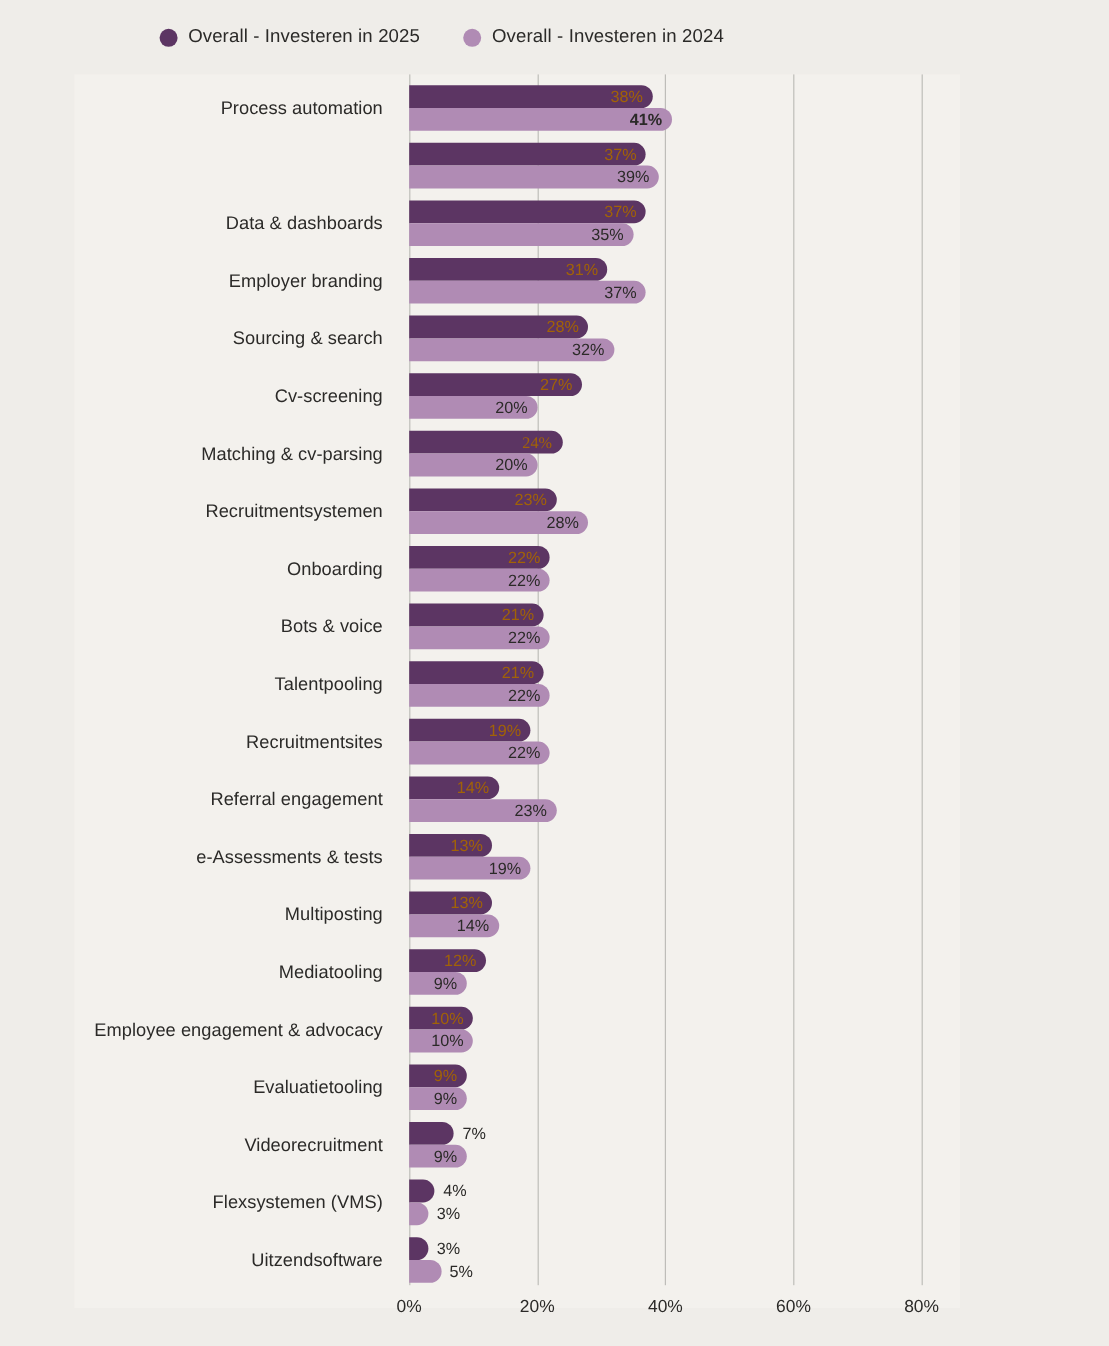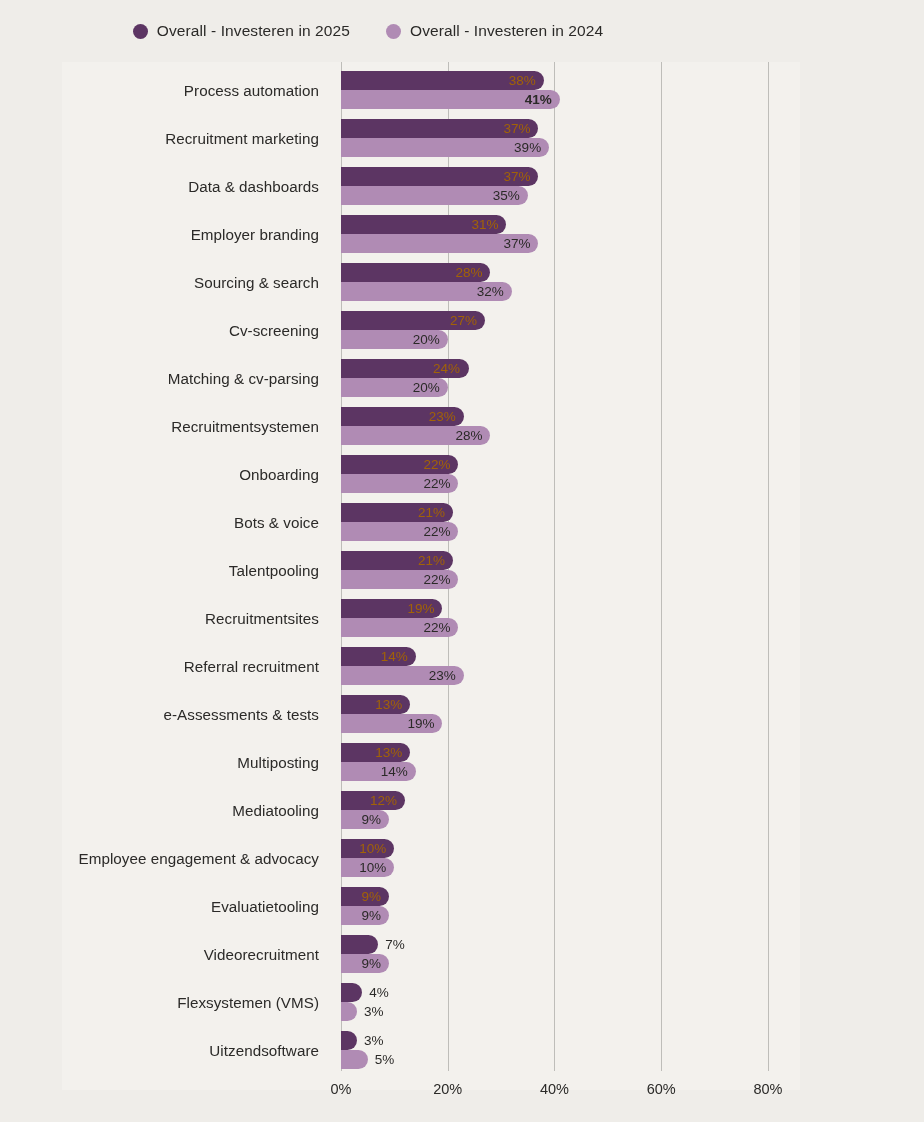--- a/index.html
+++ b/index.html
@@ -190,21 +190,20 @@
               <div class="bar s2025" style="width: 202.814px;"></div>
               <span class="bar-value inside">38%</span>
             </div>
             <div class="bar-wrap b2" style="width: 218.826px; font-weight: bold;">
               <div class="bar s2024" style="width: 218.826px;"></div>
               <span class="bar-value inside-dark">41%</span>
             </div>
           </div>
         </div>
         <div class="row">
-          <div class="row-label">Recruitment marketing</div>
           <div class="bars">
             <div class="bar-wrap b1" style="width: 197.477px;">
               <div class="bar s2025" style="width: 197.477px;"></div>
               <span class="bar-value inside">37%</span>
             </div>
             <div class="bar-wrap b2" style="width: 208.151px;">
               <div class="bar s2024" style="width: 208.151px;"></div>
               <span class="bar-value inside-dark">39%</span>
             </div>
           </div>
@@ -257,21 +256,21 @@
             </div>
             <div class="bar-wrap b2" style="width: 106.744px;">
               <div class="bar s2024" style="width: 106.744px;"></div>
               <span class="bar-value inside-dark">20%</span>
             </div>
           </div>
         </div>
         <div class="row">
           <div class="row-label">Matching &amp; cv-parsing</div>
           <div class="bars">
-            <div class="bar-wrap b1" style="width: 127px;">
+            <div class="bar-wrap b1" style="width: 127px; font-family: Liberation Serif, serif;">
               <div class="bar s2025" style="width: 128.093px;"></div>
               <span class="bar-value inside">24%</span>
             </div>
             <div class="bar-wrap b2" style="width: 106.744px;">
               <div class="bar s2024" style="width: 106.744px;"></div>
               <span class="bar-value inside-dark">20%</span>
             </div>
           </div>
         </div>
         <div class="row">
@@ -333,21 +332,21 @@
               <div class="bar s2025" style="width: 101.407px;"></div>
               <span class="bar-value inside">19%</span>
             </div>
             <div class="bar-wrap b2" style="width: 117.419px;">
               <div class="bar s2024" style="width: 117.419px;"></div>
               <span class="bar-value inside-dark">22%</span>
             </div>
           </div>
         </div>
         <div class="row">
-          <div class="row-label">Referral recruitment</div>
+          <div class="row-label">Referral engagement</div>
           <div class="bars">
             <div class="bar-wrap b1" style="width: 74.7209px;">
               <div class="bar s2025" style="width: 74.7209px;"></div>
               <span class="bar-value inside">14%</span>
             </div>
             <div class="bar-wrap b2" style="width: 122.756px;">
               <div class="bar s2024" style="width: 122.756px;"></div>
               <span class="bar-value inside-dark">23%</span>
             </div>
           </div>

